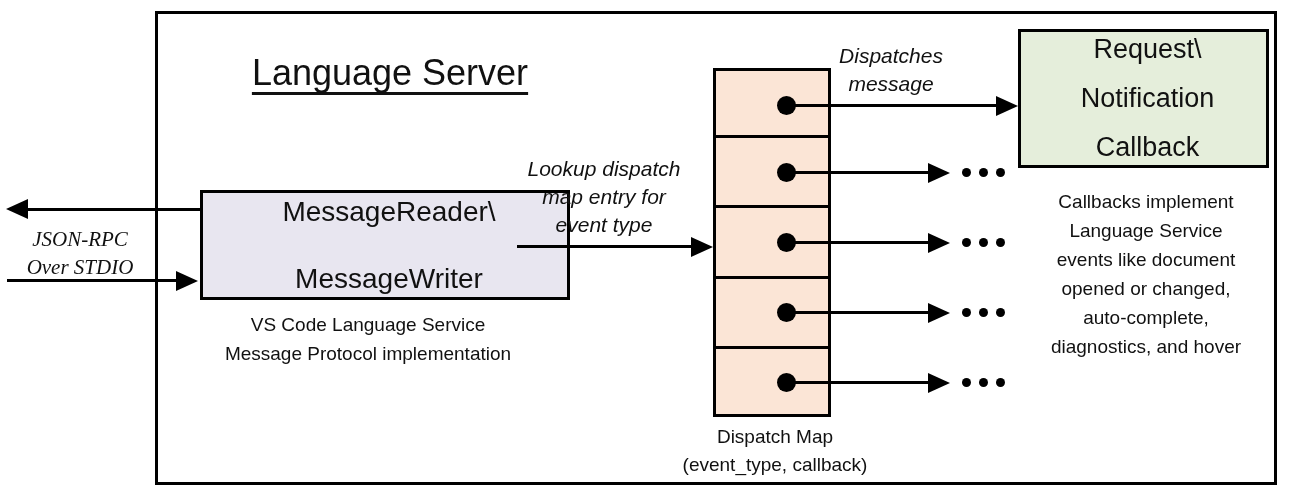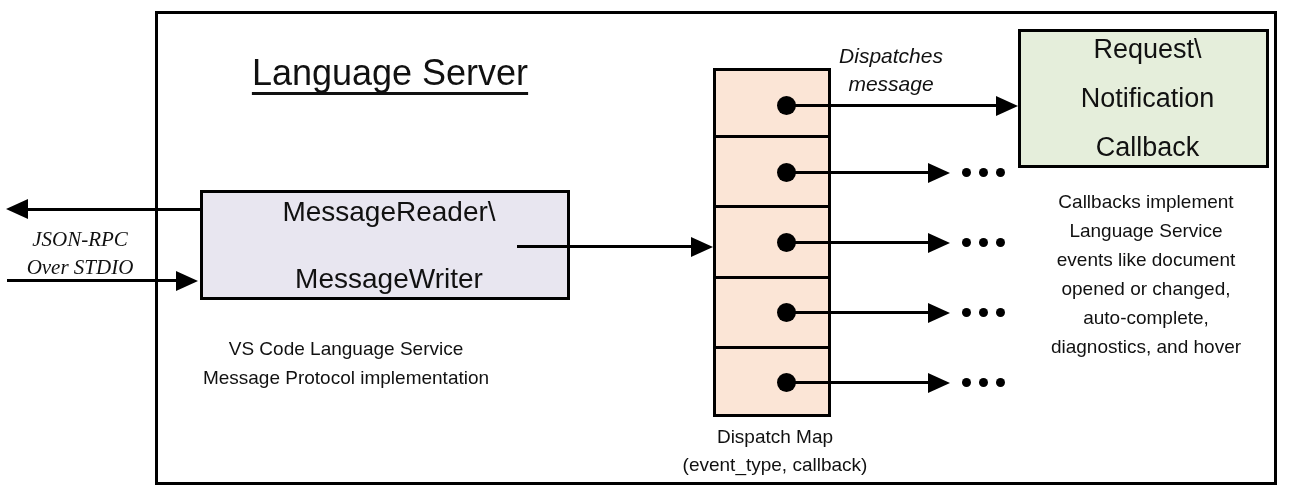--- a/index.html
+++ b/index.html
@@ -28,21 +28,21 @@
   .slot-dot{position:absolute;width:19px;height:19px;border-radius:50%;background:#000;}
   
   .ellipsis{position:absolute;display:flex;gap:8px;align-items:center;}
   .ellipsis b{width:9px;height:9px;border-radius:50%;background:#000;display:block;}
   
   .note{position:absolute;text-align:center;font-size:19px;line-height:28px;}
   .note.italic{font-style:italic;font-size:21px;}
   .stdio-label{left:0;top:225px;width:160px;font-family:Liberation Serif, serif;}
   .lookup-label{left:504px;top:155px;width:200px;}
   .dispatches-label{left:801px;top:42px;width:180px;}
-  .message-caption{left:166px;top:310px;width:360px;line-height:29px;margin-top:24px;}
+  .message-caption{left:188px;top:310px;width:360px;line-height:29px;}
   .map-caption{left:655px;top:423px;width:240px;line-height:28px;}
   .callback-note{left:1013px;top:187px;width:266px;line-height:29px;}
 </style>
 </head>
 <body>
 
 <div id="canvas">
 
   <div class="abs outer-frame"></div>
 
@@ -63,20 +63,25 @@
     <div>MessageReader\</div>
     <div>MessageWriter</div>
   </div>
   <div class="note message-caption">
     <div>VS Code Language Service</div>
     <div>Message Protocol implementation</div>
   </div>
 
   <div class="hline" style="left:517px;top:245px;width:177px;"></div>
   <div class="arrow-r" style="left:691px;top:237px;"></div>
+  <div class="note italic lookup-label">
+    <div>Lookup dispatch</div>
+    <div>map entry for</div>
+    <div>event type</div>
+  </div>
 
   <div class="abs dispatch-map"></div>
   <div class="map-divider" style="top:135px;"></div>
   <div class="map-divider" style="top:205px;"></div>
   <div class="map-divider" style="top:276px;"></div>
   <div class="map-divider" style="top:346px;"></div>
 
   <div class="hline" style="left:786px;top:104px;width:212px;"></div>
   <div class="arrow-r" style="left:996px;top:96px;"></div>
   <div class="slot-dot" style="left:777px;top:96px;"></div>

